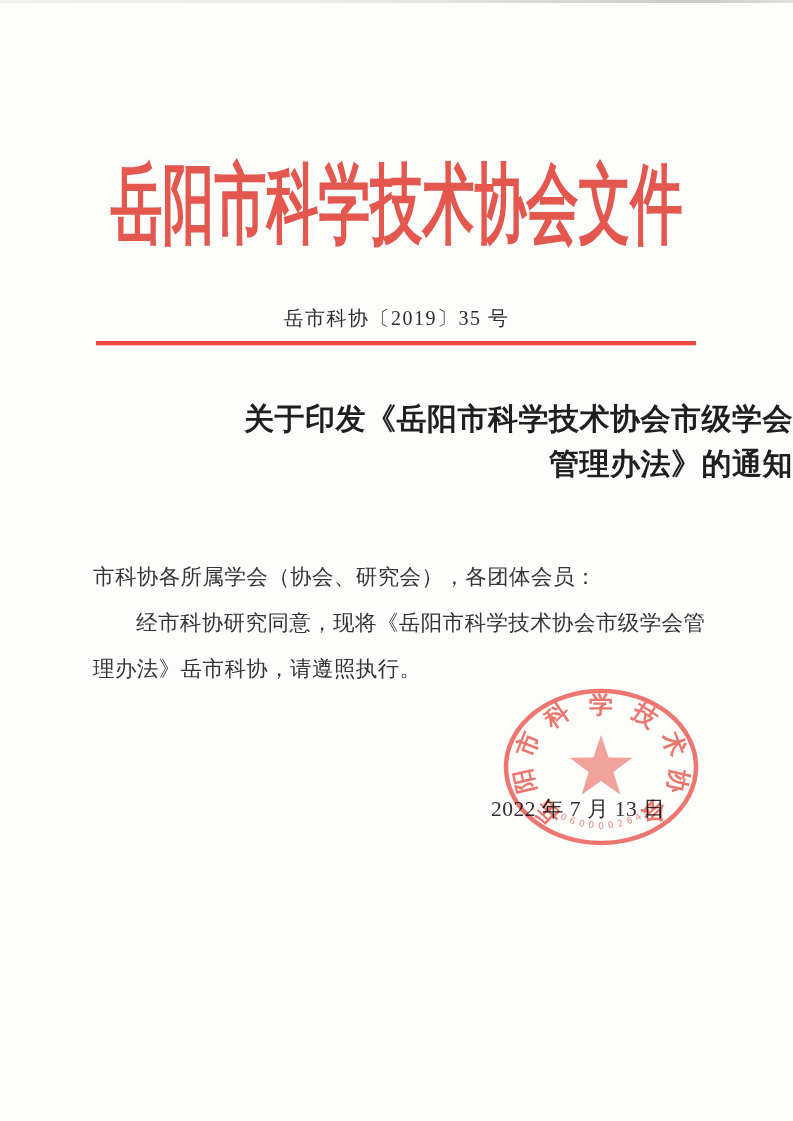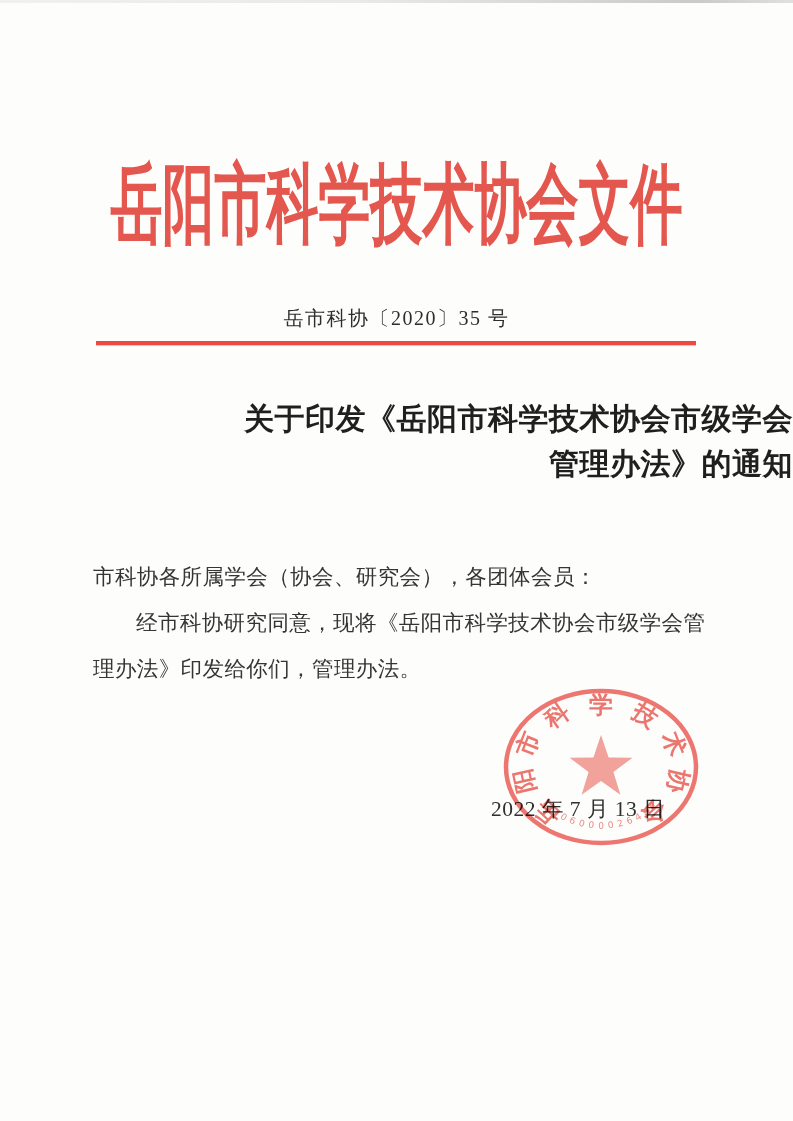--- a/index.html
+++ b/index.html
@@ -86,31 +86,31 @@
 </style>
 </head>
 <body>
 
 <div class="page">
 
   <div class="scan-edge"></div>
 
   <div class="header-title">岳阳市科学技术协会文件</div>
 
-  <div class="doc-number">岳市科协〔2020〕35 号</div>
+  <div class="doc-number">岳市科协〔2019〕35 号</div>
 
   <div class="red-rule"></div>
 
   <h1 class="notice-title">关于印发《岳阳市科学技术协会市级学会
 管理办法》的通知</h1>
 
   <p class="body-text salutation">市科协各所属学会（协会、研究会），各团体会员：</p>
 
   <p class="body-text main-para">经市科协研究同意，现将《岳阳市科学技术协会市级学会管
-理办法》印发给你们，管理办法。</p>
+理办法》岳市科协，请遵照执行。</p>
 
 
   <div class="closing-date">2022 年 7 月 13 日</div>
 
   <svg class="seal" viewBox="0 0 200 162" aria-hidden="true">
     <ellipse class="seal-ring" cx="100" cy="81" rx="95" ry="76"></ellipse>
     <polygon class="seal-star" points="100,49 107.6,71.5 131.4,71.8 112.4,86 119.4,108.7 100,95 80.6,108.7 87.6,86 68.6,71.8 92.4,71.5"></polygon>
     <g id="seal-arc-text">
         <text class="seal-char" transform="translate(48.2 124.9) rotate(-137.0)">岳</text>
         <text class="seal-char" transform="translate(25.9 94.2) rotate(-102.8)">阳</text>

